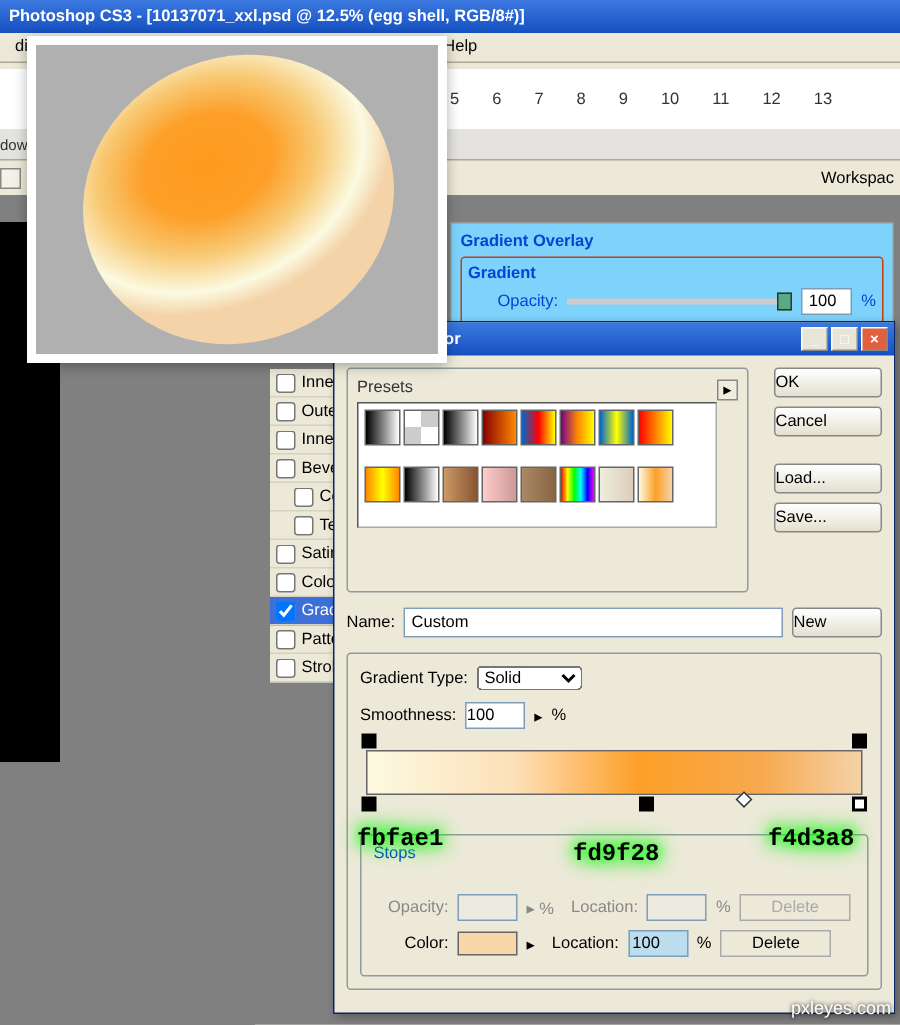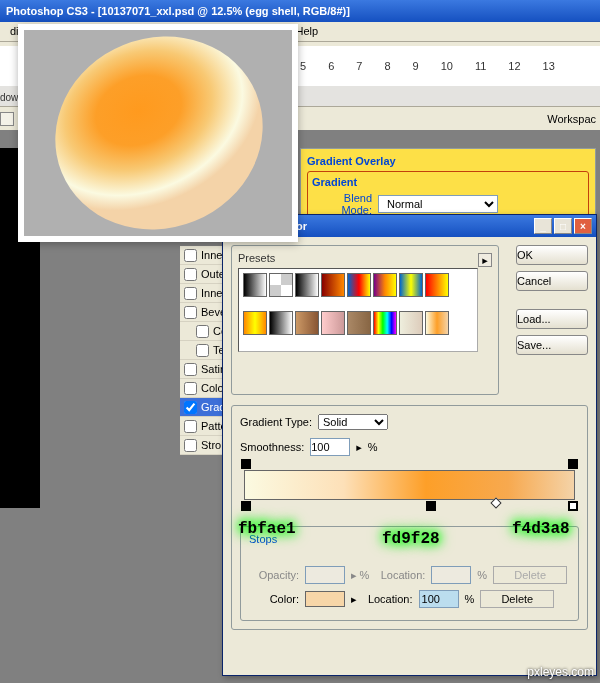--- a/index.html
+++ b/index.html
@@ -19,21 +19,21 @@
 .preview { position:absolute; top:24px; left:18px; width:280px; height:218px; background:#fff; border:6px solid #fff; box-shadow:0 2px 8px rgba(0,0,0,.3); z-index:50;}
 .preview-inner { width:100%; height:100%; background:#b0b0b0; position:relative; overflow:hidden;}
 .egg { position:absolute; left:30px; top:8px; width:210px; height:190px; border-radius:50%; transform:rotate(-22deg);
   background: radial-gradient(ellipse 60% 50% at 45% 35%, #ff9a1e 0%, #fd9f28 35%, #f8c974 60%, #fbfae1 85%, #f4d3a8 100%); }
 
 .style-group { position:absolute; left:180px; top:246px; width:76px; z-index:30; background:#ece9d8;}
 .style-row { display:flex; align-items:center; height:19px; padding-left:4px; gap:4px; border-bottom:1px solid #d6d2c2;}
 .style-row input{margin:0;}
 .style-row.active { background:#3d6fd8; color:#fff; }
 
-.go-panel { position:absolute; left:300px; top:148px; width:296px; z-index:25; background:#fde047; border:1px solid #919b9c; padding:6px;}
+.go-panel { position:absolute; left:300px; top:148px; width:296px; z-index:25; background:#7dd3fc; border:1px solid #919b9c; padding:6px;}
 .go-title { color:#0046d5; font-weight:bold; margin-bottom:4px;}
 .go-sub { color:#0046d5; border:1px solid #c2410c; padding:4px; border-radius:3px;}
 .go-row { display:flex; align-items:center; gap:6px; margin:4px 0;}
 .go-row .lbl{ width:60px; text-align:right;}
 .go-row select,.go-row input[type=text]{ border:1px solid #7f9db9; height:18px; padding:0 4px; background:#fff;}
 
 .ge-window { position:absolute; left:222px; top:214px; width:375px; height:462px; z-index:40; background:#ece9d8; border:1px solid #0a246a; box-shadow:2px 2px 6px rgba(0,0,0,.3);}
 .ge-title { background:linear-gradient(#3b79e0,#1550c0); color:#fff; height:22px; display:flex; align-items:center; padding:0 4px; font-weight:bold;}
 .ge-title .spacer{flex:1;}
 .ge-title .winbtn{width:18px;height:16px;background:#e8e4d8;border:1px solid #fff;border-right-color:#888;border-bottom-color:#888;margin-left:2px;display:flex;align-items:center;justify-content:center;font-size:10px;font-weight:bold;}
@@ -163,24 +163,20 @@
       <input type="checkbox" style="">
       <span>Stroke</span>
     </div>
 </div>
 
 <div class="go-panel">
   <div class="go-title">Gradient Overlay</div>
   <div class="go-sub">
     <div style="color:#0046d5;font-weight:bold;">Gradient</div>
     <div class="go-row">
-      <span class="lbl">Blend Mode:</span>
-      <select style="width:120px;"><option>Normal</option></select>
-    </div>
-    <div class="go-row">
       <span class="lbl">Opacity:</span>
       <div style="flex:1;height:4px;background:#ccc;position:relative;">
           <div style="position:absolute;right:0;top:-4px;width:10px;height:12px;background:#5a8;border:1px solid #333;"></div>
         </div>
       <input type="text" style="width: 34px;" value="100">
       <span>%</span>
     </div>
   </div>
 </div>
 
@@ -219,20 +215,25 @@
           <div class="swatch" style="background: linear-gradient(90deg, rgb(0, 0, 0), rgb(255, 255, 255));"></div>
           <div class="swatch" style="background: linear-gradient(90deg, rgb(204, 153, 102), rgb(136, 85, 51));"></div>
           <div class="swatch" style="background: linear-gradient(90deg, rgb(255, 204, 204), rgb(204, 153, 153));"></div>
           <div class="swatch" style="background: linear-gradient(90deg, rgb(170, 136, 102), rgb(136, 102, 68));"></div>
           <div class="swatch" style="background: linear-gradient(90deg, rgb(255, 0, 0), rgb(255, 255, 0), rgb(0, 255, 0), rgb(0, 255, 255), rgb(0, 0, 255), rgb(255, 0, 255));"></div>
           <div class="swatch" style="background: linear-gradient(90deg, rgb(238, 238, 221), rgb(221, 204, 187));"></div>
           <div class="swatch" style="background: linear-gradient(90deg, rgb(251, 250, 225), rgb(253, 159, 40), rgb(244, 211, 168));"></div>
         </div>
     </div>
 
+    <div class="name-row">
+      <span>Name:</span>
+      <input type="text" value="Custom" style="">
+      <div class="ge-btn" style="margin:0;width:60px;">New</div>
+    </div>
 
     <div class="grad-panel">
       <div class="gp-row">
         <span>Gradient Type:</span>
         <select style="width:70px;"><option>Solid</option></select>
       </div>
       <div class="gp-row">
         <span>Smoothness:</span>
         <input type="text" style="width: 40px; border: 1px solid rgb(127, 157, 185); height: 18px;" value="100">
         <span>▸</span>

